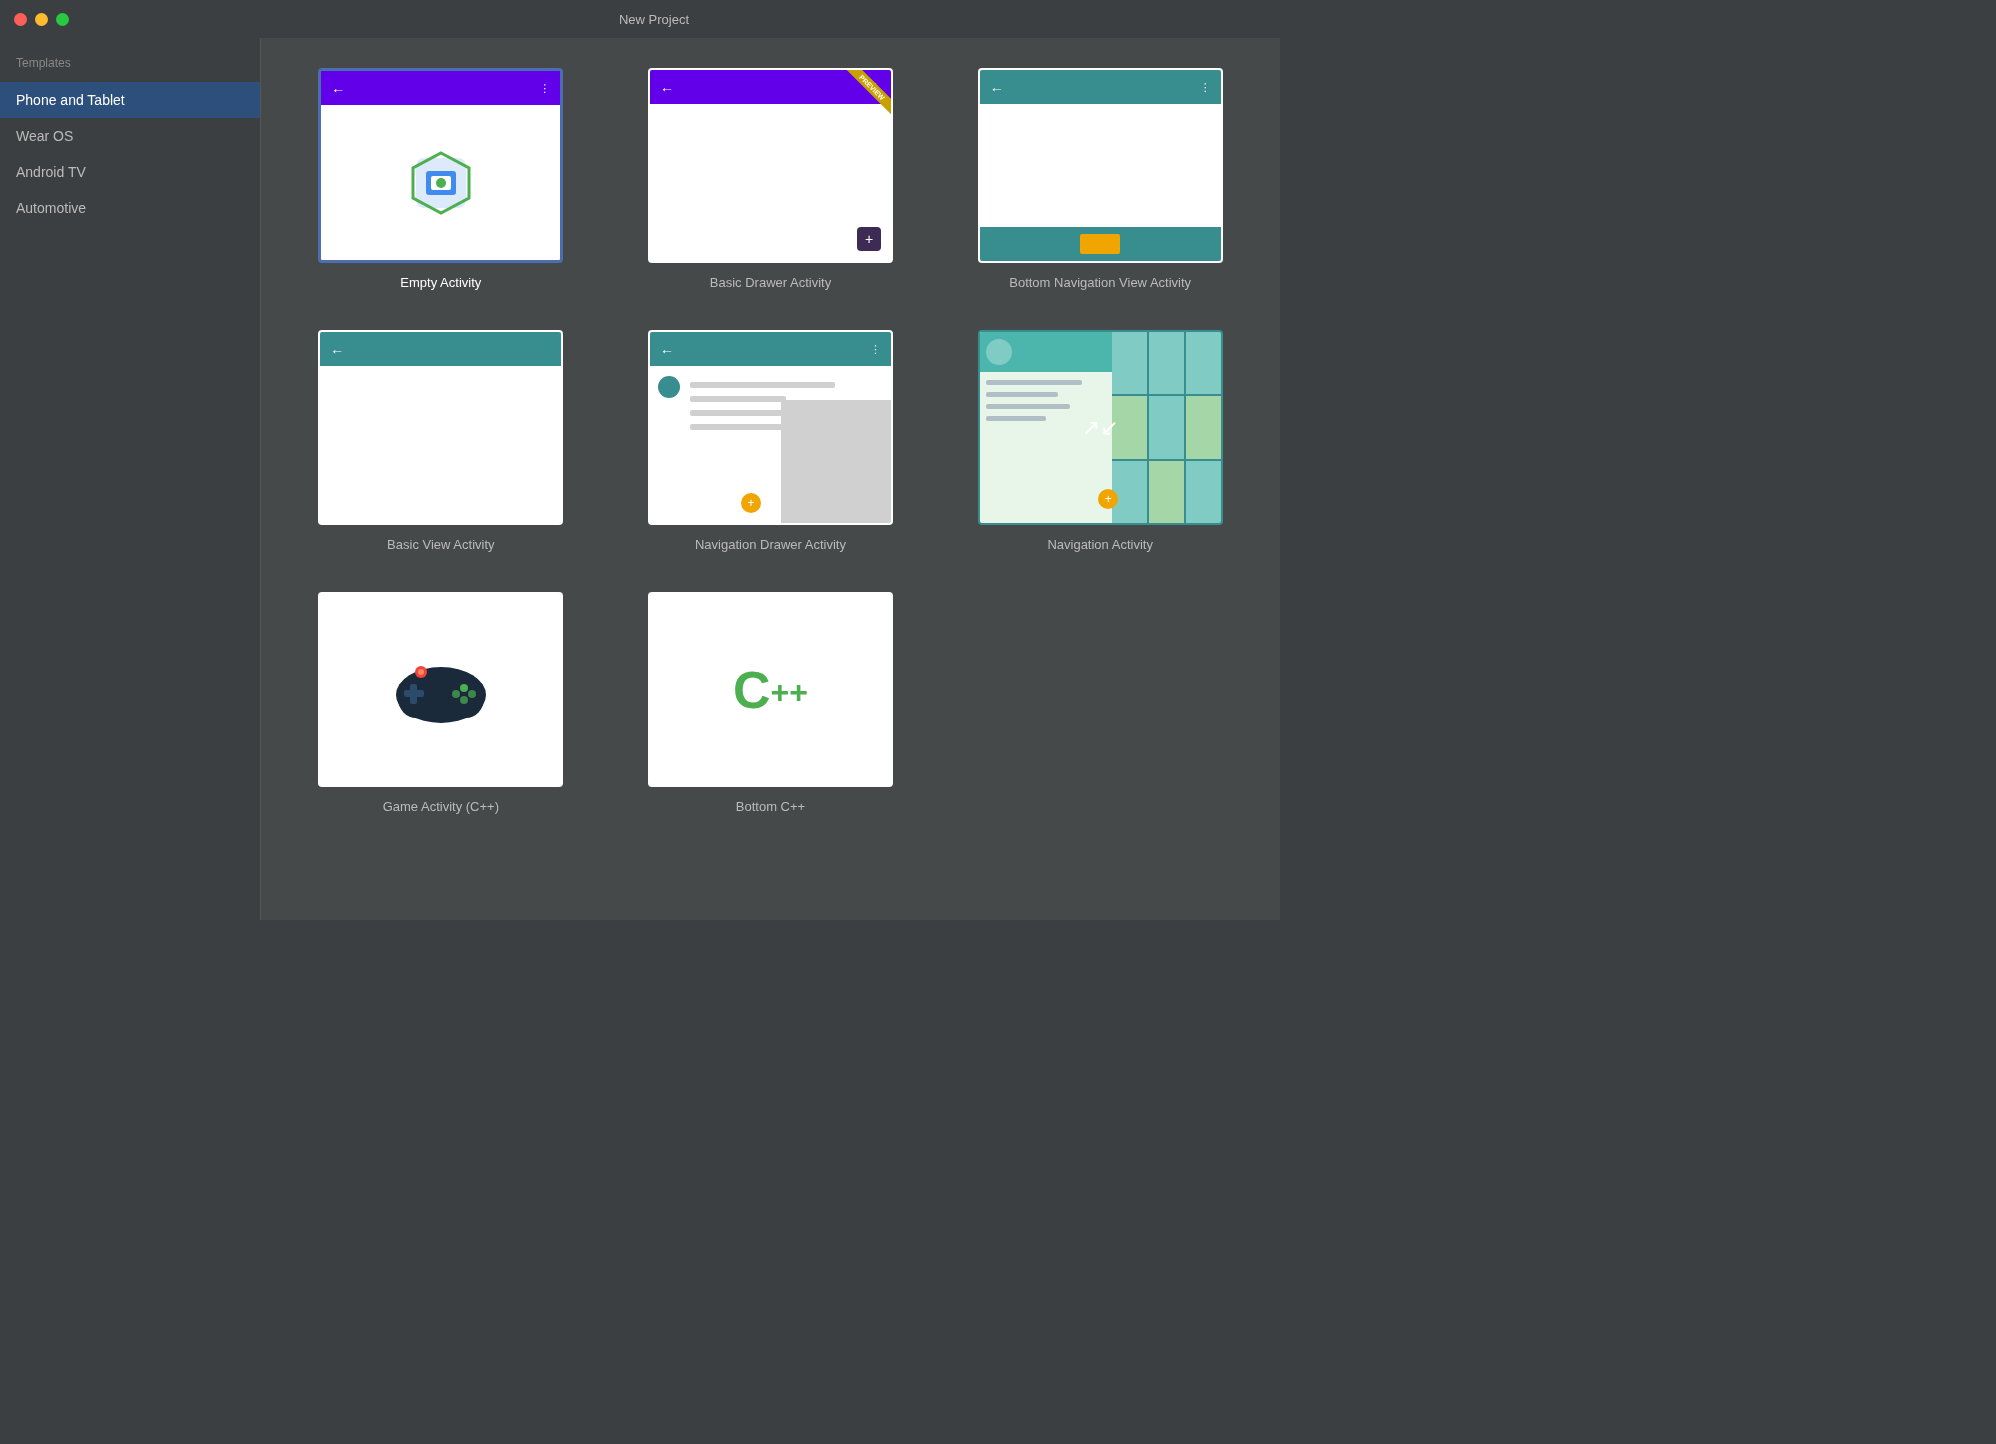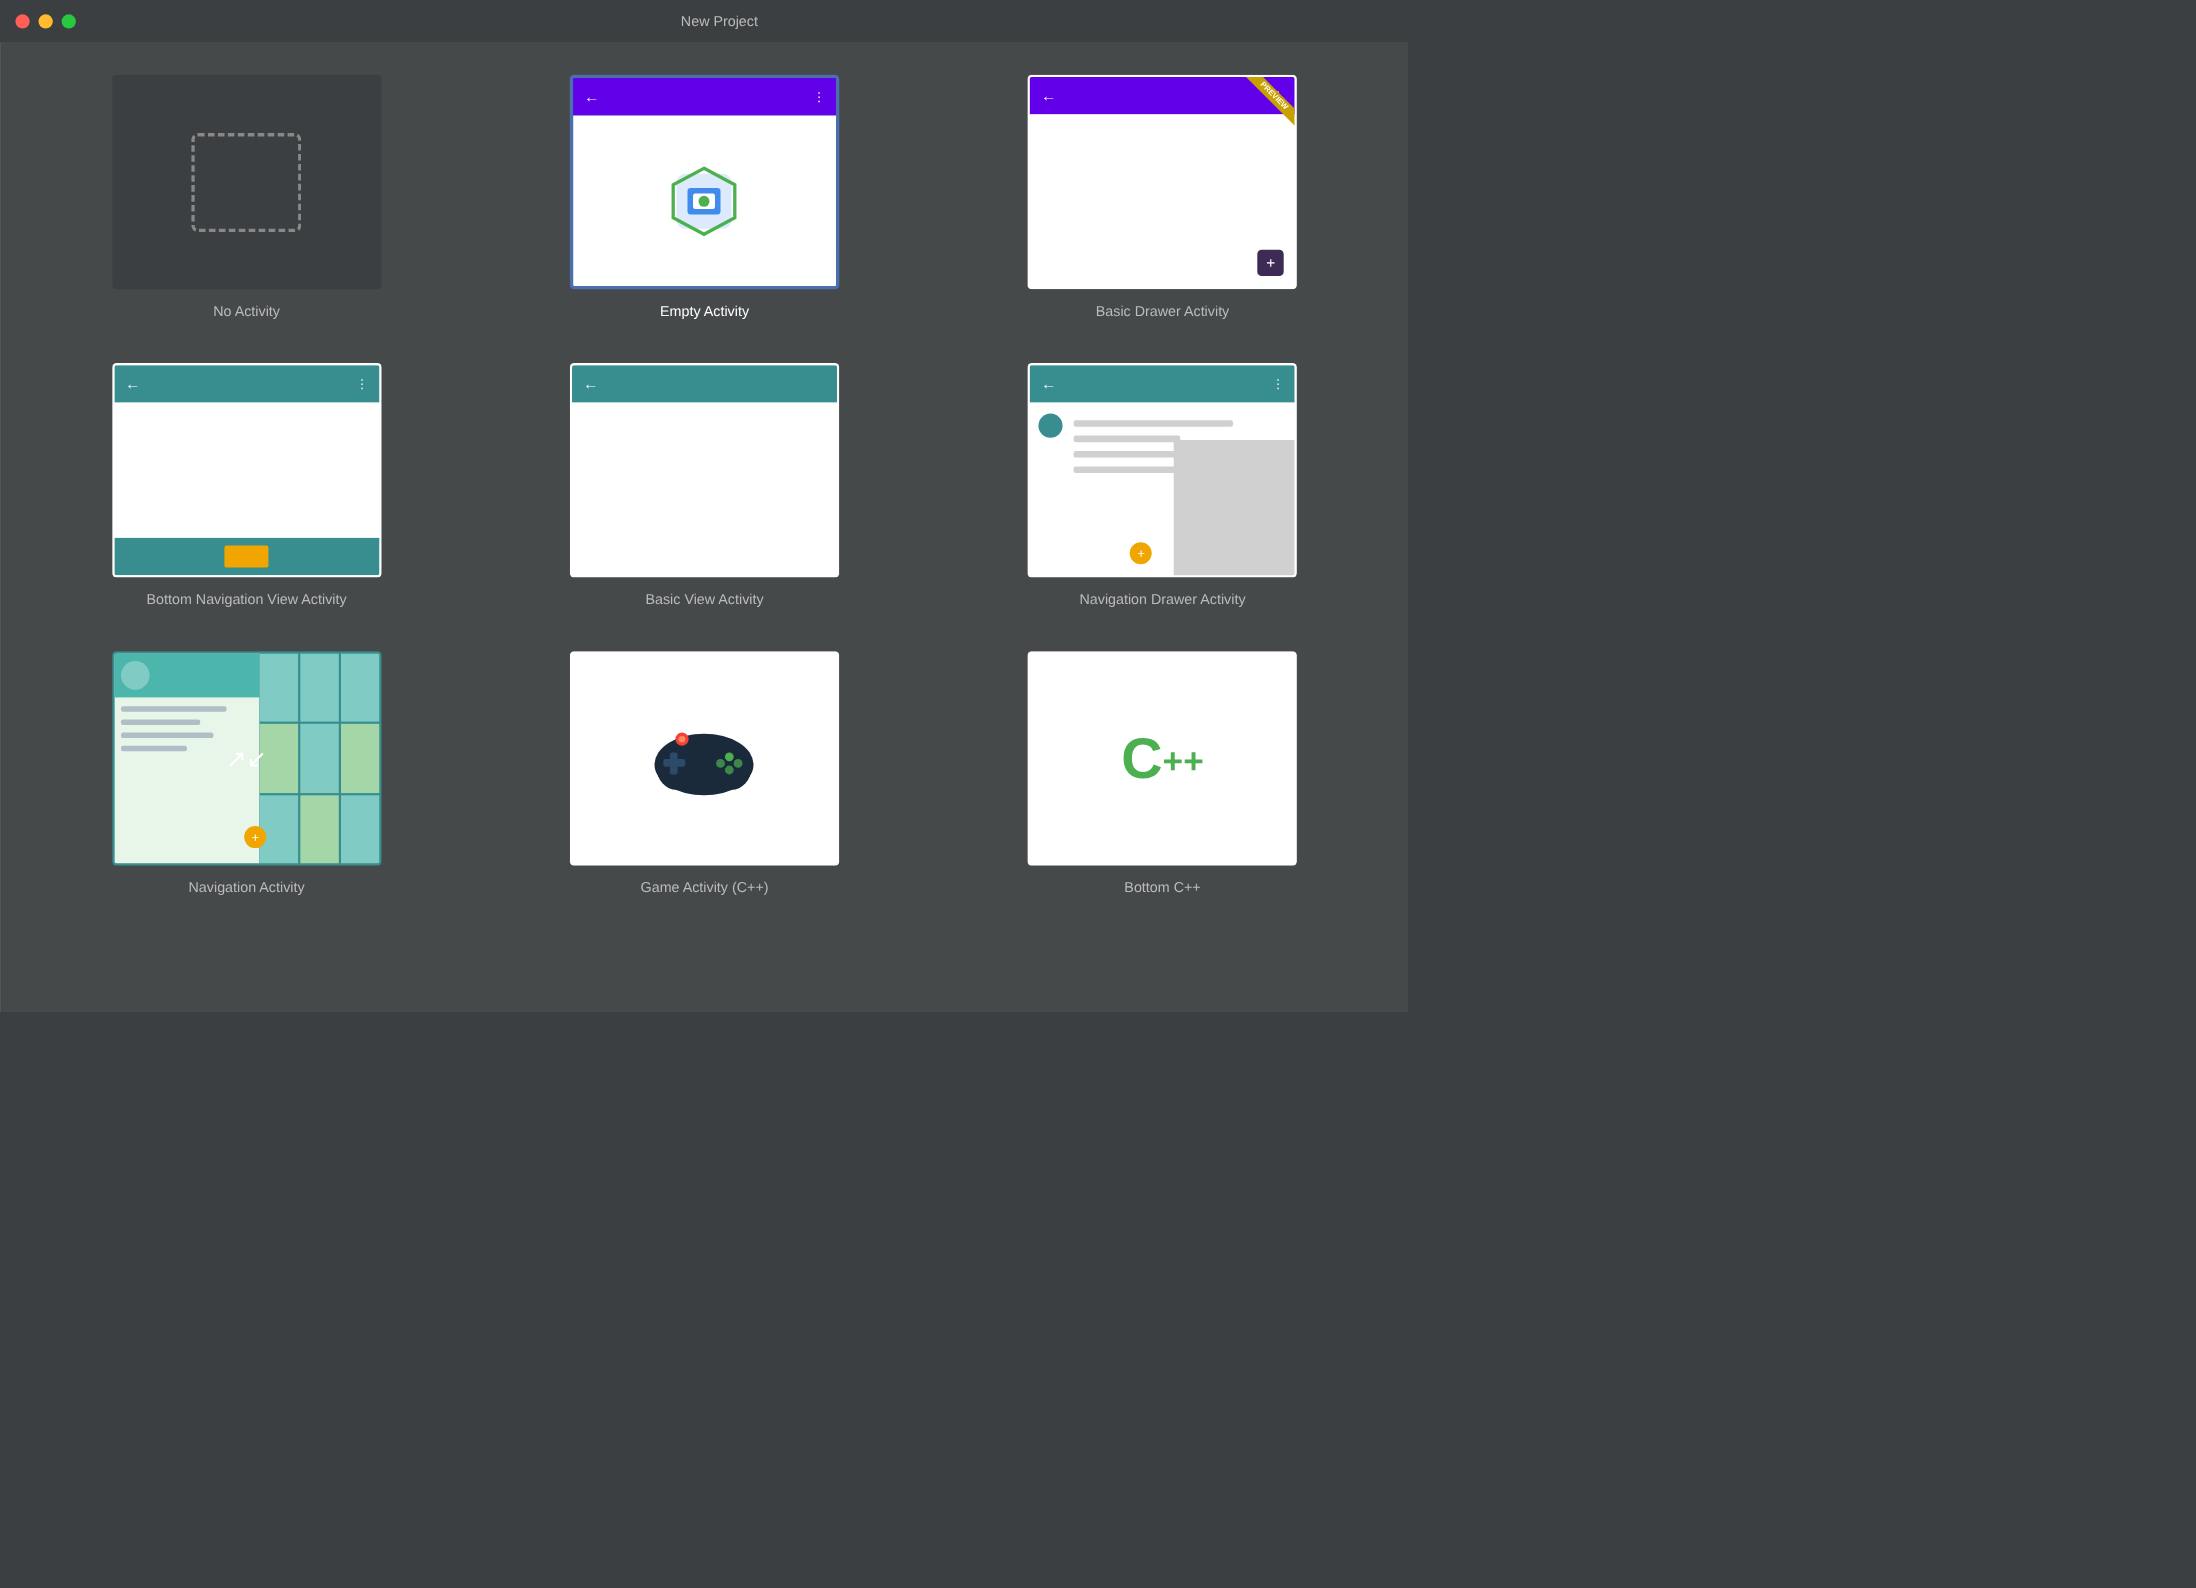--- a/index.html
+++ b/index.html
@@ -315,30 +315,31 @@
 <div class="titlebar">
   <div class="titlebar-buttons">
     <div class="titlebar-btn btn-close"></div>
     <div class="titlebar-btn btn-minimize"></div>
     <div class="titlebar-btn btn-maximize"></div>
   </div>
   <span class="titlebar-title">New Project</span>
 </div>
 
 <div class="main-content">
+  <div class="sidebar">
+    <span class="sidebar-section-label">Templates</span>
+    <div class="sidebar-item active">Phone and Tablet</div>
+    <div class="sidebar-item">Wear OS</div>
+    <div class="sidebar-item">Android TV</div>
+    <div class="sidebar-item">Automotive</div>
+  </div>
   <div class="divider"></div>
   <div class="content-area">
     <div class="templates-grid">
 
-      <div class="template-item">
-        <div class="template-card no-activity-card">
-          <div class="dashed-rect"></div>
-        </div>
-        <span class="template-label">No Activity</span>
-      </div>
 
       <div class="template-item">
         <div class="template-card selected">
           <div class="phone-mockup">
             <div class="empty-activity-topbar">
               <span style="color:white;font-size:14px;">←</span>
               <span style="color:white;font-size:11px;margin-left:auto;">⋮</span>
             </div>
             <div class="phone-body" style="display:flex;align-items:center;justify-content:center;background:white;">
               <svg width="80" height="80" viewBox="0 0 80 80">

